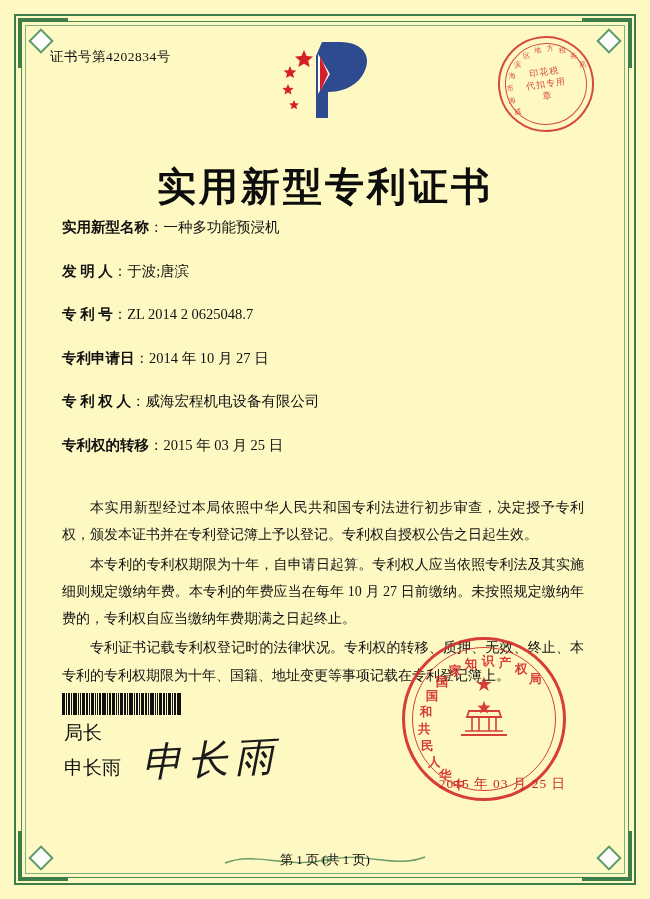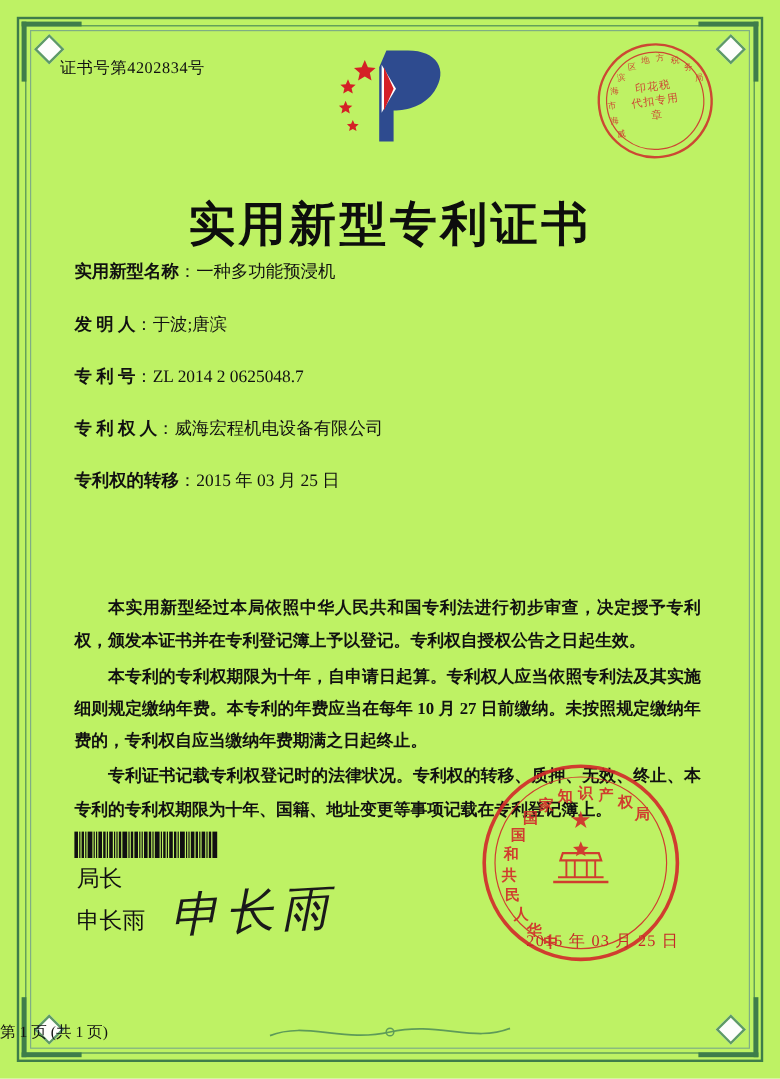--- a/index.html
+++ b/index.html
@@ -13,21 +13,21 @@
     font-family: "Liberation Serif", serif;
     color: #1a1a1a;
     position: relative;
     overflow: hidden;
   }
 
   
   .page {
     position: absolute;
     inset: 0;
-    background: #bef264;
+    background: #fef9c3;
   }
   .border-outer {
     position: absolute;
     left: 14px; top: 14px; right: 14px; bottom: 14px;
     border: 2px solid #3e7d4a;
   }
   .border-inner {
     position: absolute;
     left: 21px; top: 21px; right: 21px; bottom: 21px;
     border: 1px solid #4e8d57;
@@ -179,21 +179,20 @@
 
   .body-text {
     position: absolute;
     left: 20px;
     right: 24px;
     top: 458px;
     font-size: 14px;
     line-height: 1.95;
     color: #111;
     text-align: justify;
-    font-weight: bold;
   }
   .body-text p {
     margin: 0 0 2px 0;
     text-indent: 2em;
   }
 
   
   .barcode {
     position: absolute;
     left: 20px;
@@ -285,20 +284,21 @@
     bottom: 70px;
     font-size: 13.5px;
     color: #c62828;
     letter-spacing: 1px;
   }
 
   .page-footer {
     position: absolute;
     left: 0; right: 0;
     bottom: 30px;
+    text-align: center;
     font-size: 13px;
     color: #111;
   }
 </style>
 </head>
 <body>
 
 <div class="page">
 
   <div class="border-outer"></div>
@@ -358,20 +358,23 @@
 
     <div class="fields">
       <div class="field-row">
         <span class="field-label">实用新型名称</span><span>：</span><span class="field-value">一种多功能预浸机</span>
       </div>
       <div class="field-row">
         <span class="field-label">发 明 人</span><span>：</span><span class="field-value">于波;唐滨</span>
       </div>
       <div class="field-row">
         <span class="field-label">专 利 号</span><span>：</span><span class="field-value">ZL 2014 2 0625048.7</span>
+      </div>
+      <div class="field-row">
+        <span class="field-label">专利申请日</span><span>：</span><span class="field-value">2014 年 10 月 27 日</span>
       </div>
       <div class="field-row">
         <span class="field-label">专 利 权 人</span><span>：</span><span class="field-value">威海宏程机电设备有限公司</span>
       </div>
       <div class="field-row">
         <span class="field-label">专利权的转移</span><span>：</span><span class="field-value">2015 年 03 月 25 日</span>
       </div>
     </div>
 
     <div class="body-text">

